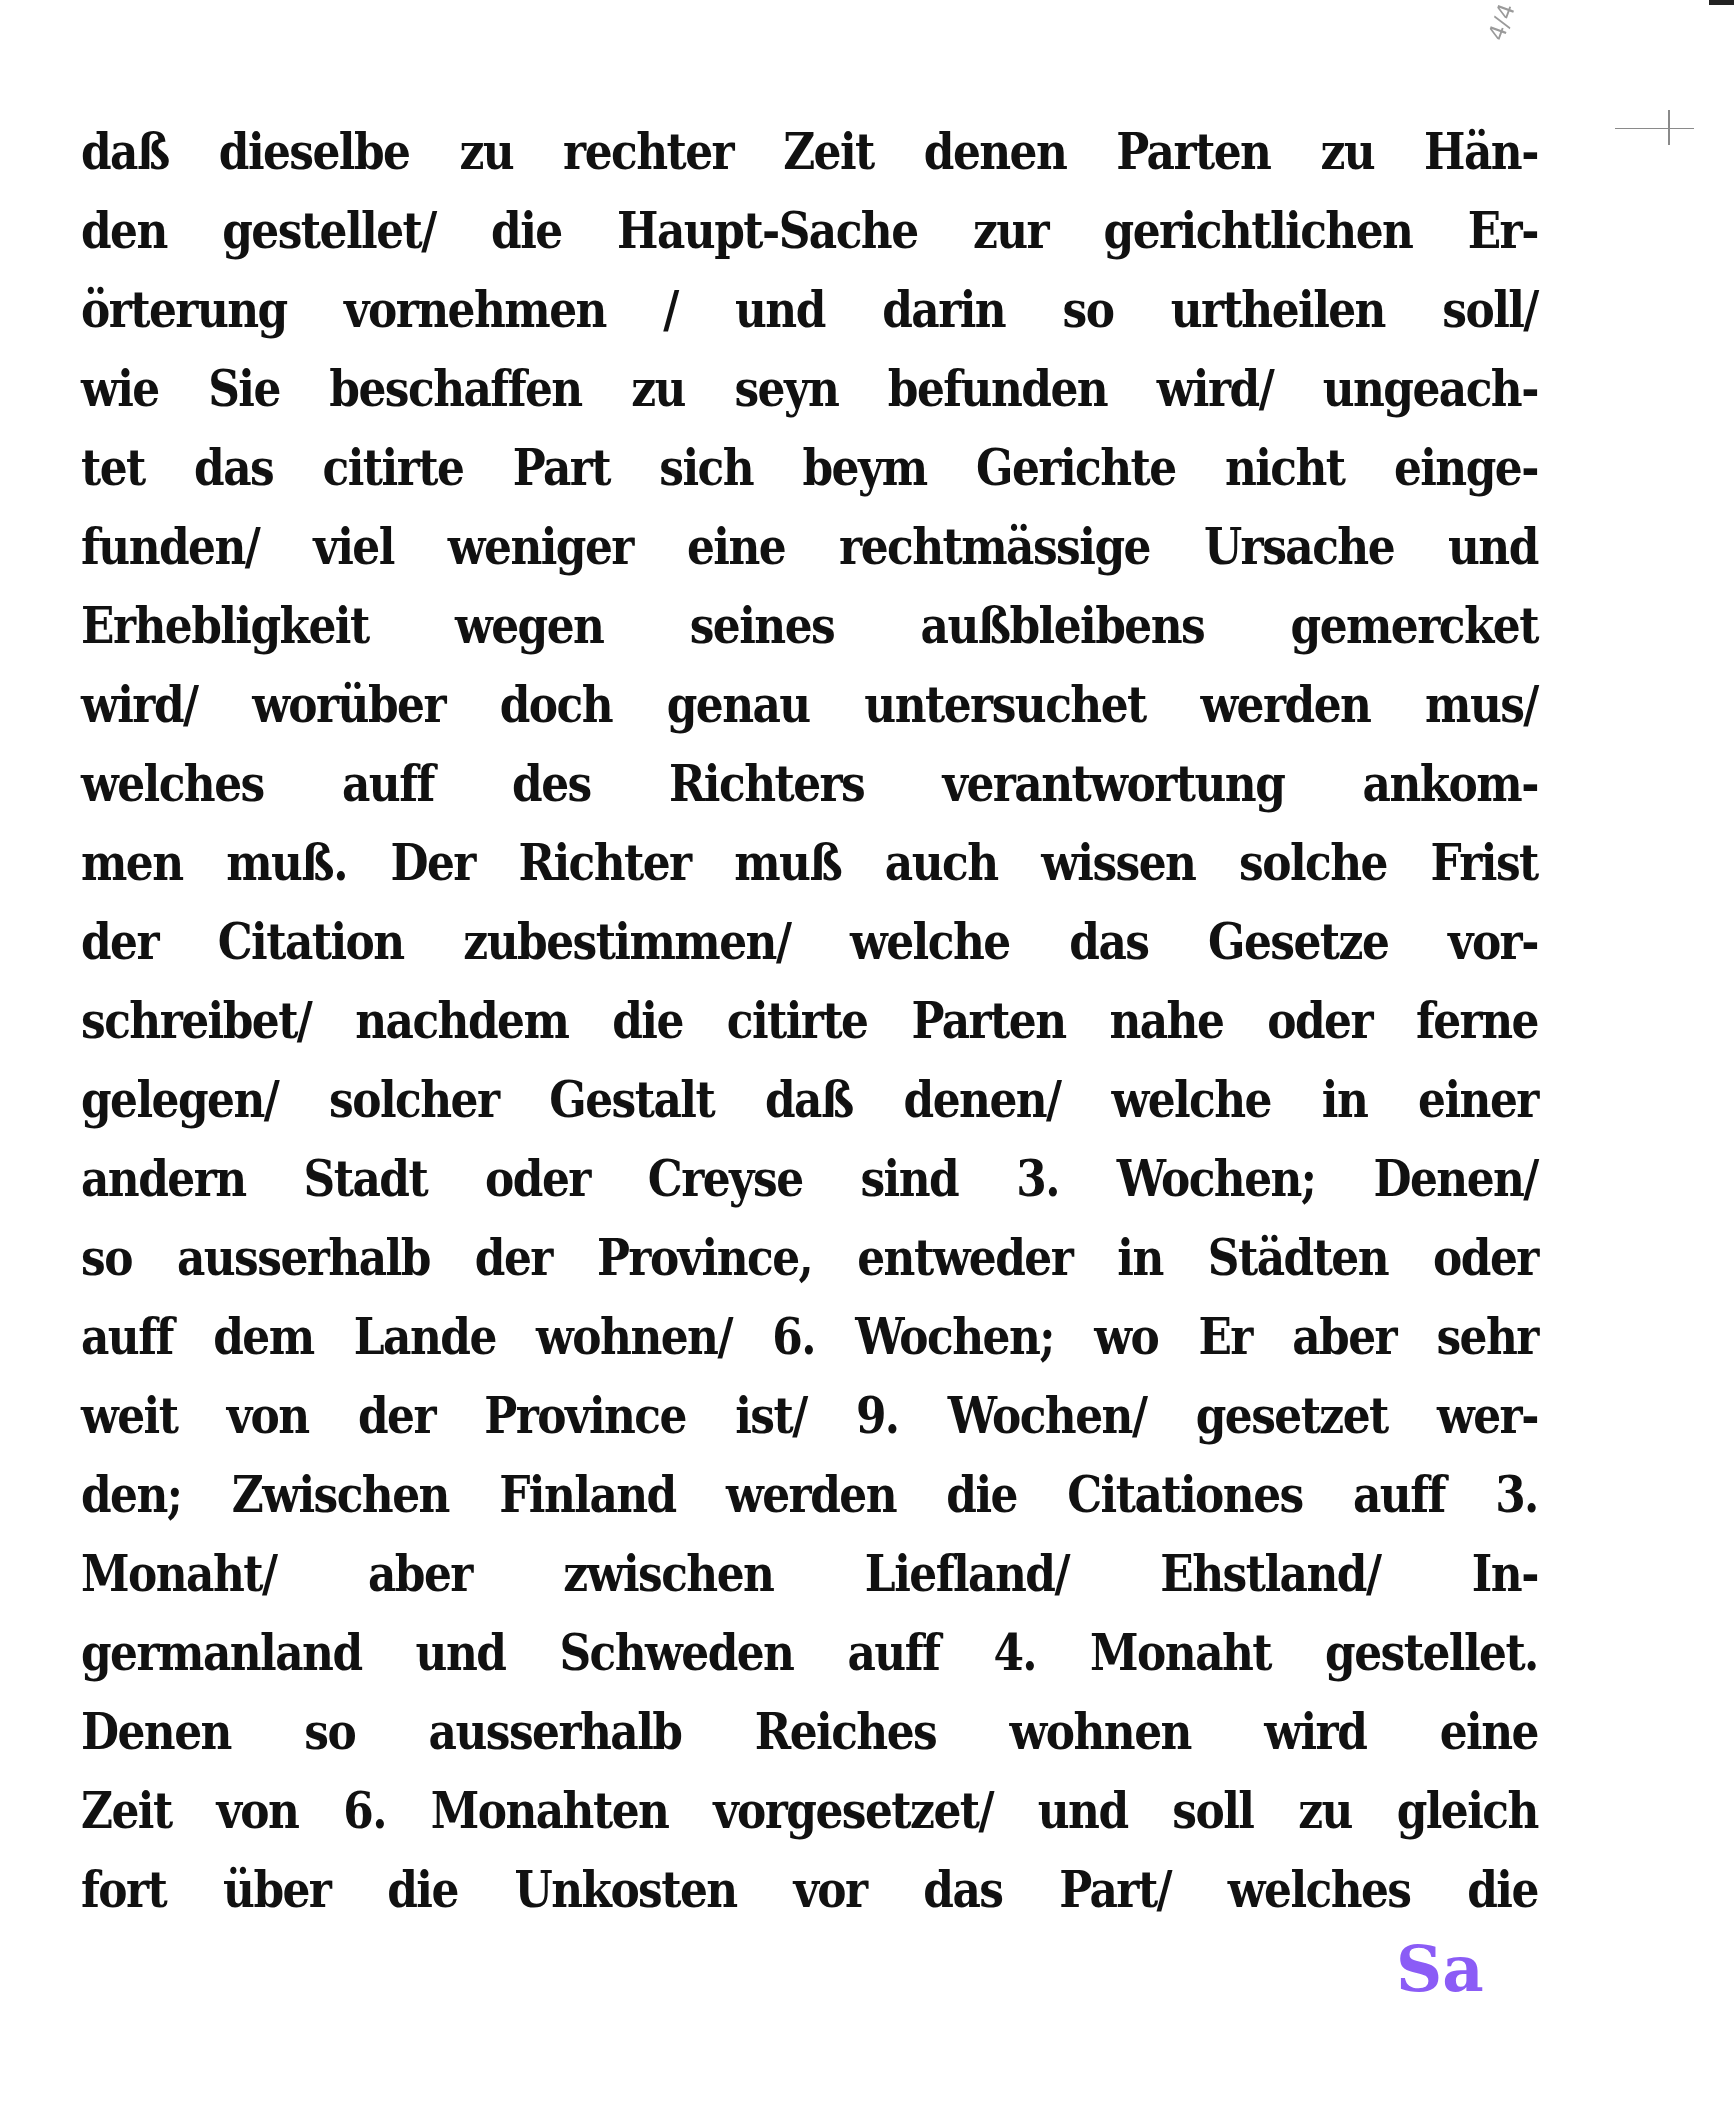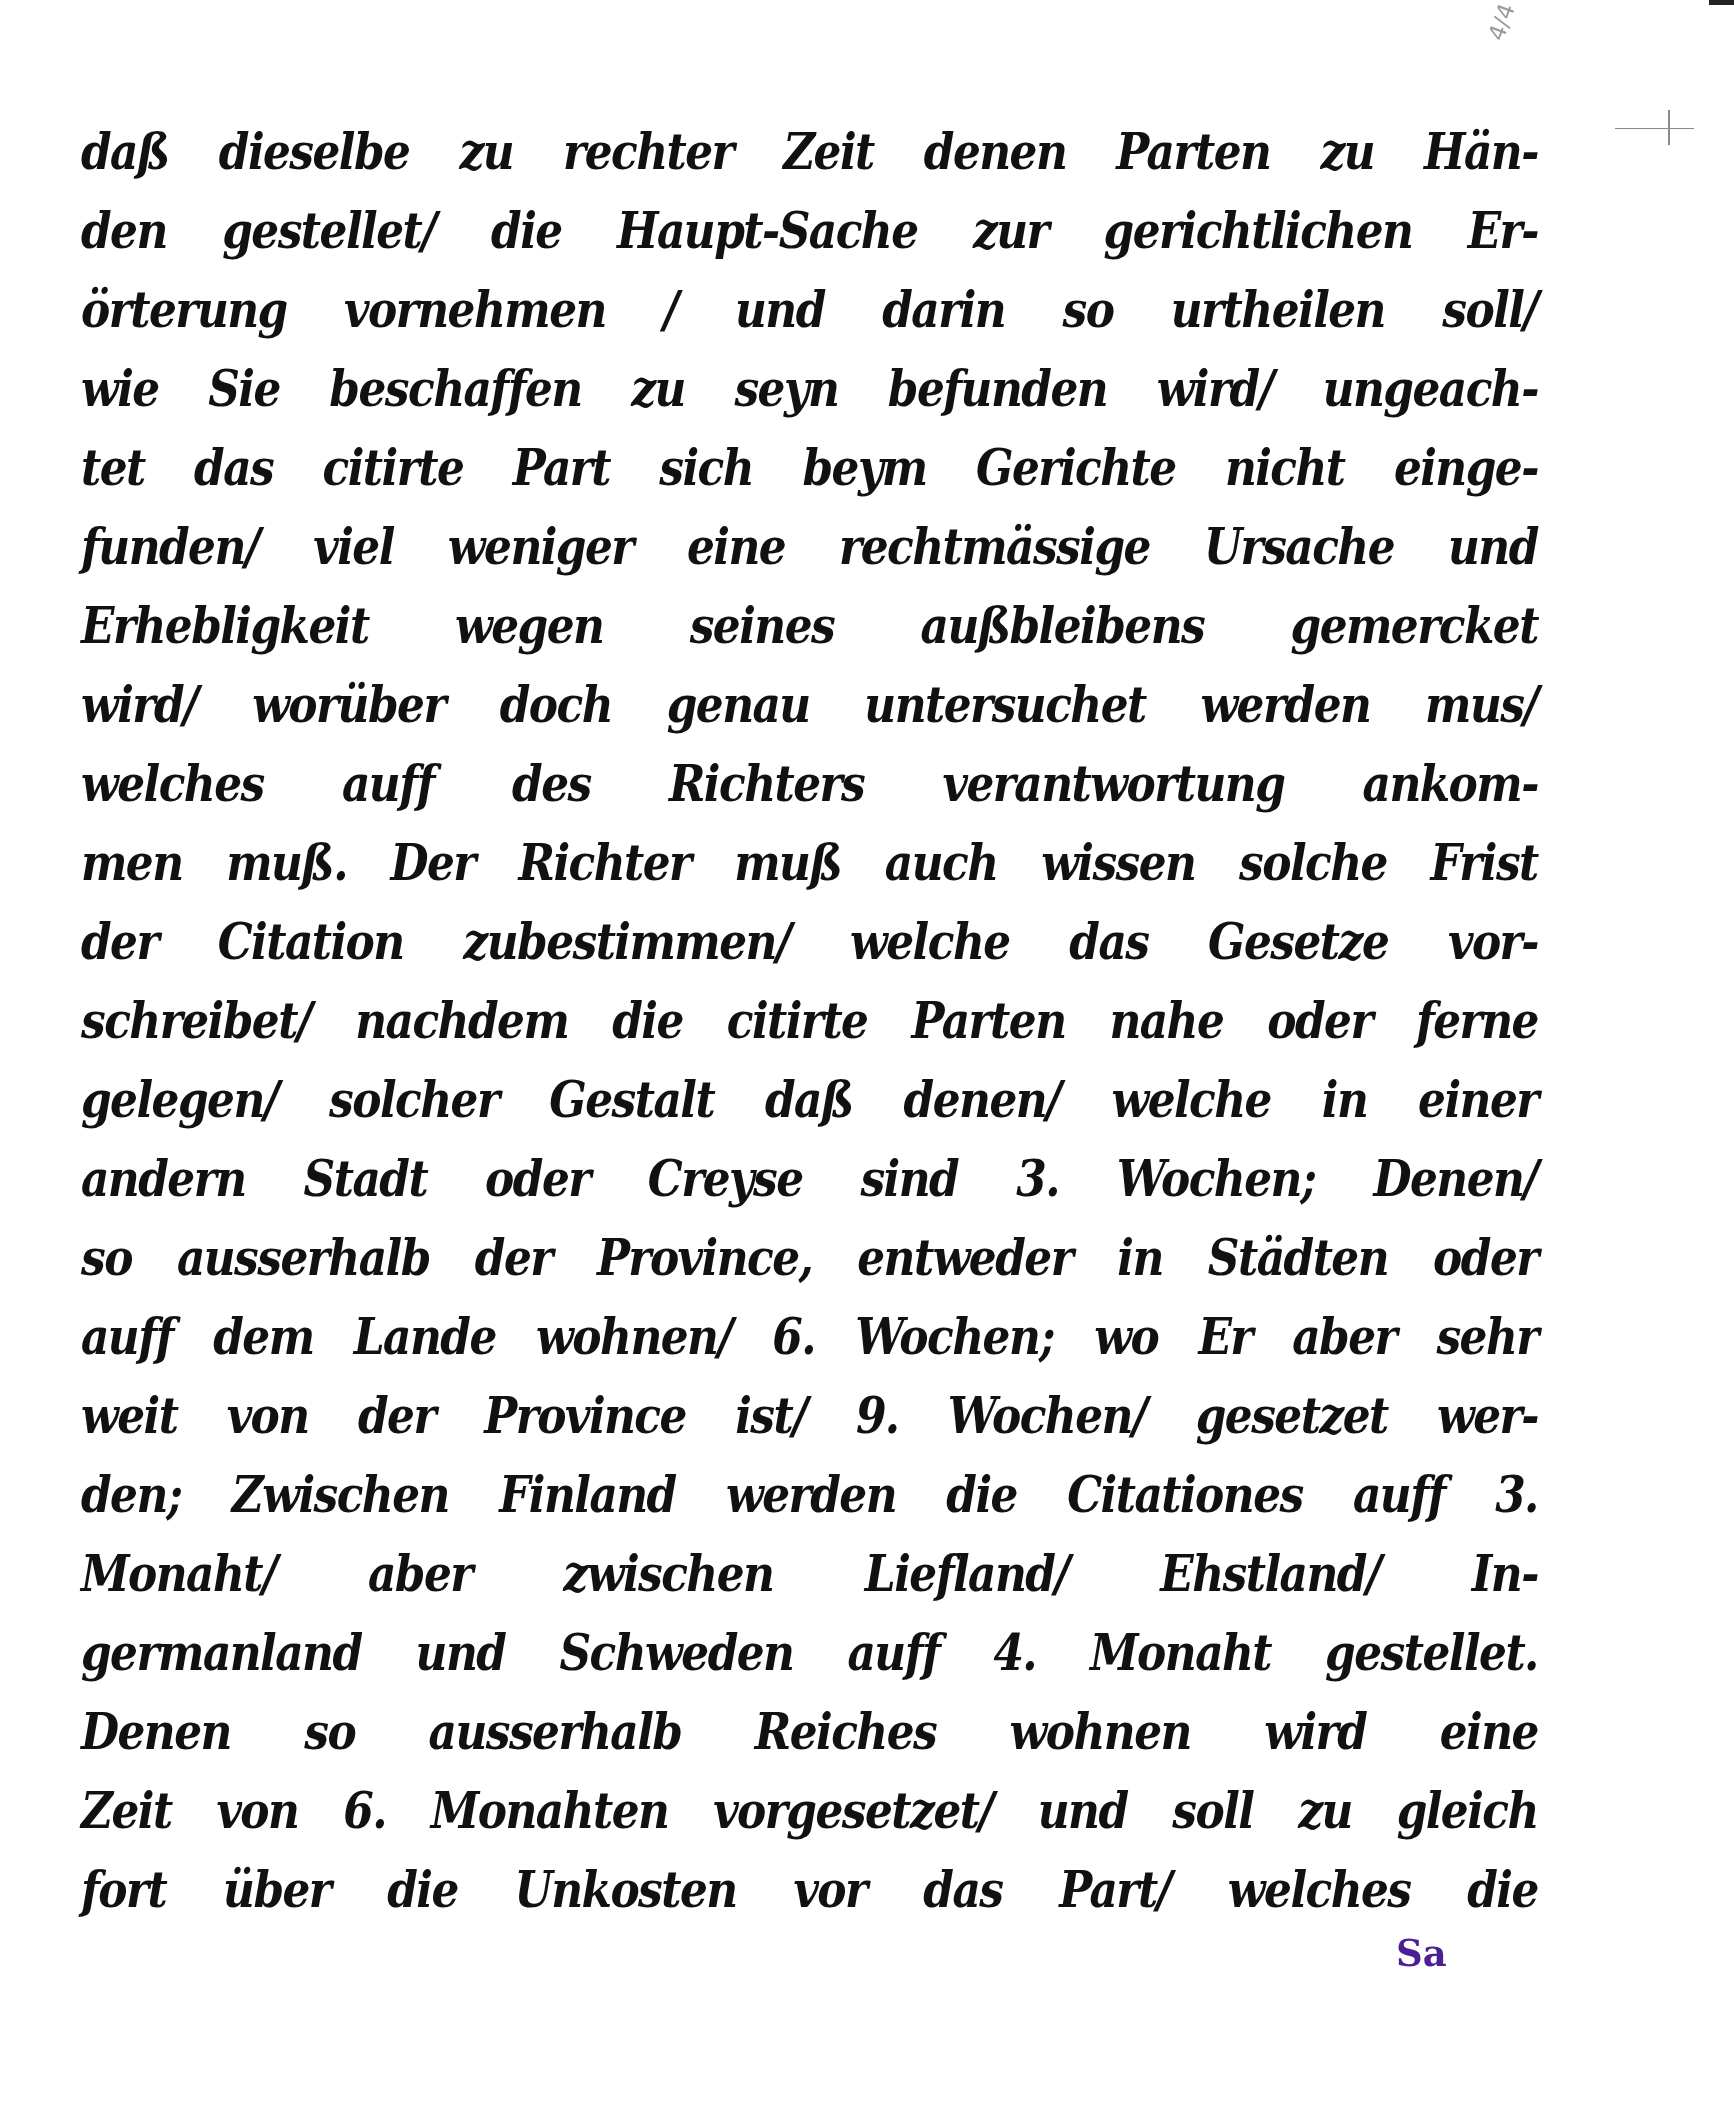--- a/index.html
+++ b/index.html
@@ -1,26 +1,26 @@
 <!DOCTYPE html>
 <html style="font-size:14px"><head>
 <meta charset="utf-8">
 <style>
   html, body { margin:0; padding:0; background:#ffffff; }
   body { width:1735px; height:2107px; position:relative; overflow:hidden; }
   .page { position:absolute; left:0; top:0; width:1735px; height:2107px; background:#ffffff; }
-  .text-block { position:absolute; left:81px; top:112px; width:1457px;font-style:italic; }
+  .text-block { position:absolute; left:81px; top:112px; width:1457px; }
   .line {
     display:block; height:79px; line-height:79px; white-space:nowrap;
     font-family:"DejaVu Serif", serif; font-weight:bold; font-size:51px;
     color:#111111; letter-spacing:-1.8px; text-align:justify; text-align-last:justify;
     transform:scaleX(0.86); transform-origin:left center; width:1694px;
   }
   .catchword { position:absolute; left:1396px; top:1931px; font-family:"DejaVu Serif", serif;
-    font-weight:bold; font-size:37px; color:#4c1d95; }
+    font-weight:bold; font-size:64px; color:#8b5cf6; }
   .pencil-mark { position:absolute; left:1483px; top:8.8px; font-family:"DejaVu Sans", sans-serif;
     font-size:23px; color:#9a9a9a; transform:rotate(-70deg); }
   .pencil-cross { position:absolute; left:1615px; top:110px; width:79px; height:35px; }
   .pencil-cross .h { position:absolute; left:0; top:17.6px; width:79px; height:1.8px; background:#8a8a8a; }
   .pencil-cross .v { position:absolute; left:53px; top:0; width:1.8px; height:35px; background:#8a8a8a; }
   .corner-mark { position:absolute; right:0; top:0; width:26px; height:5.3px; background:#222; }
 </style>
 </head>
 <body>
 

